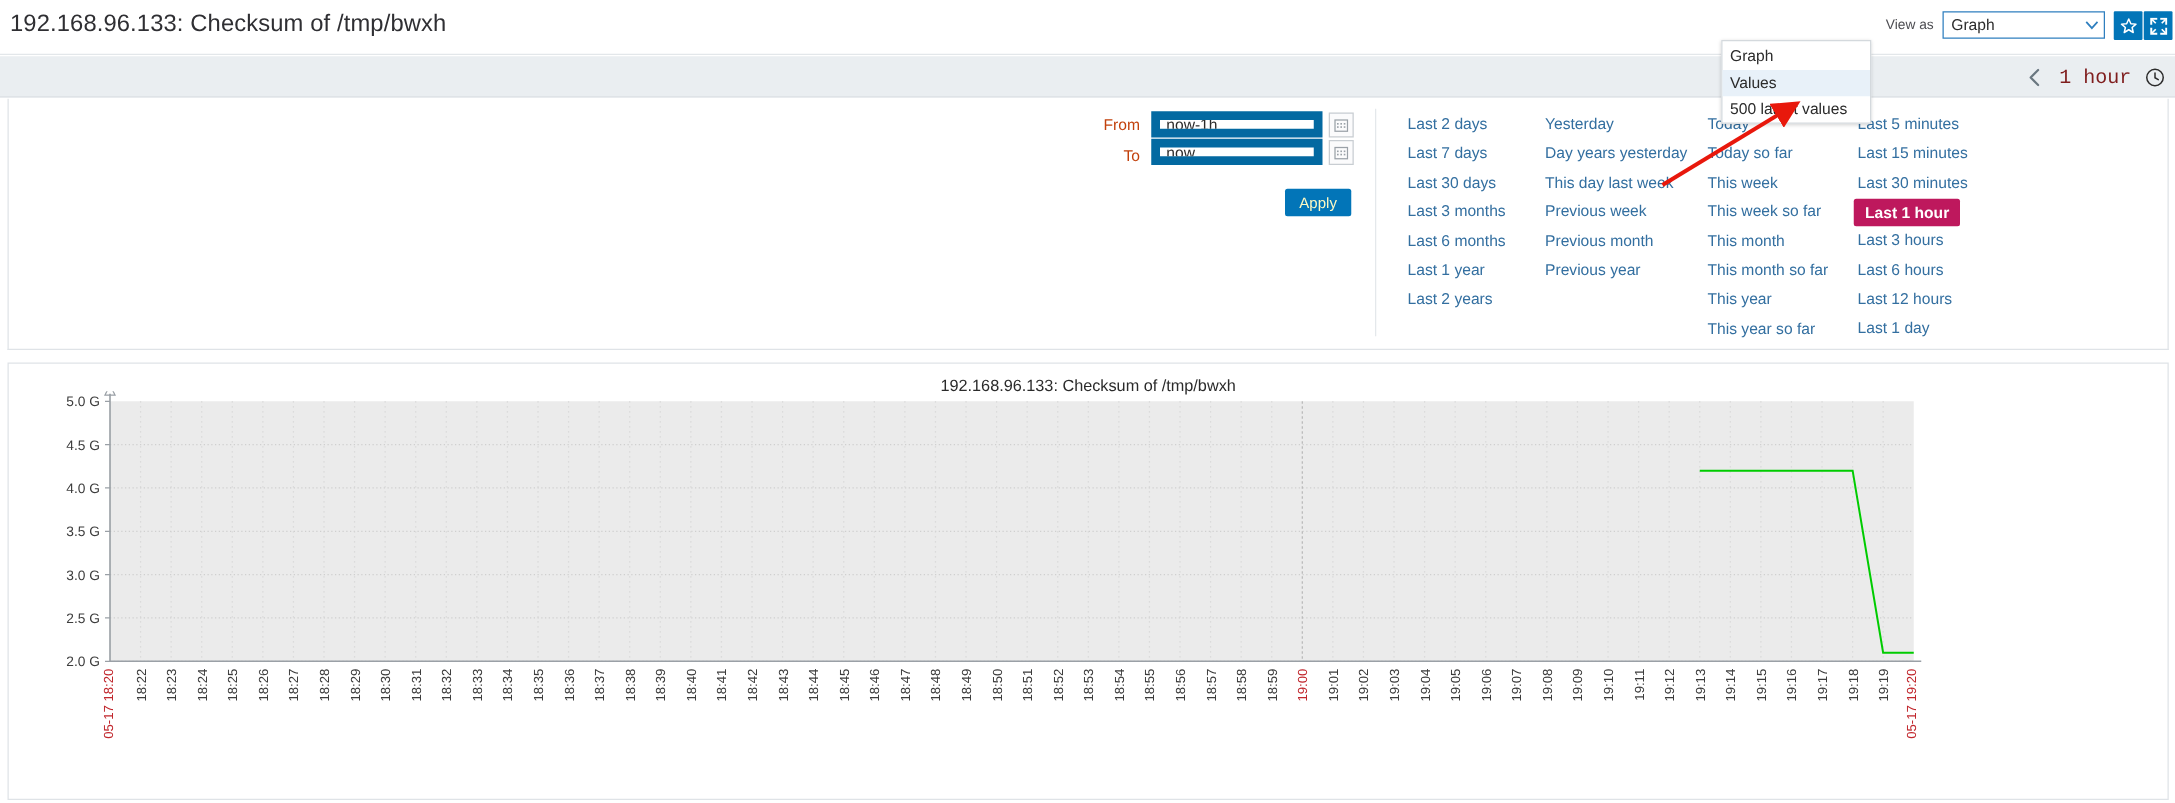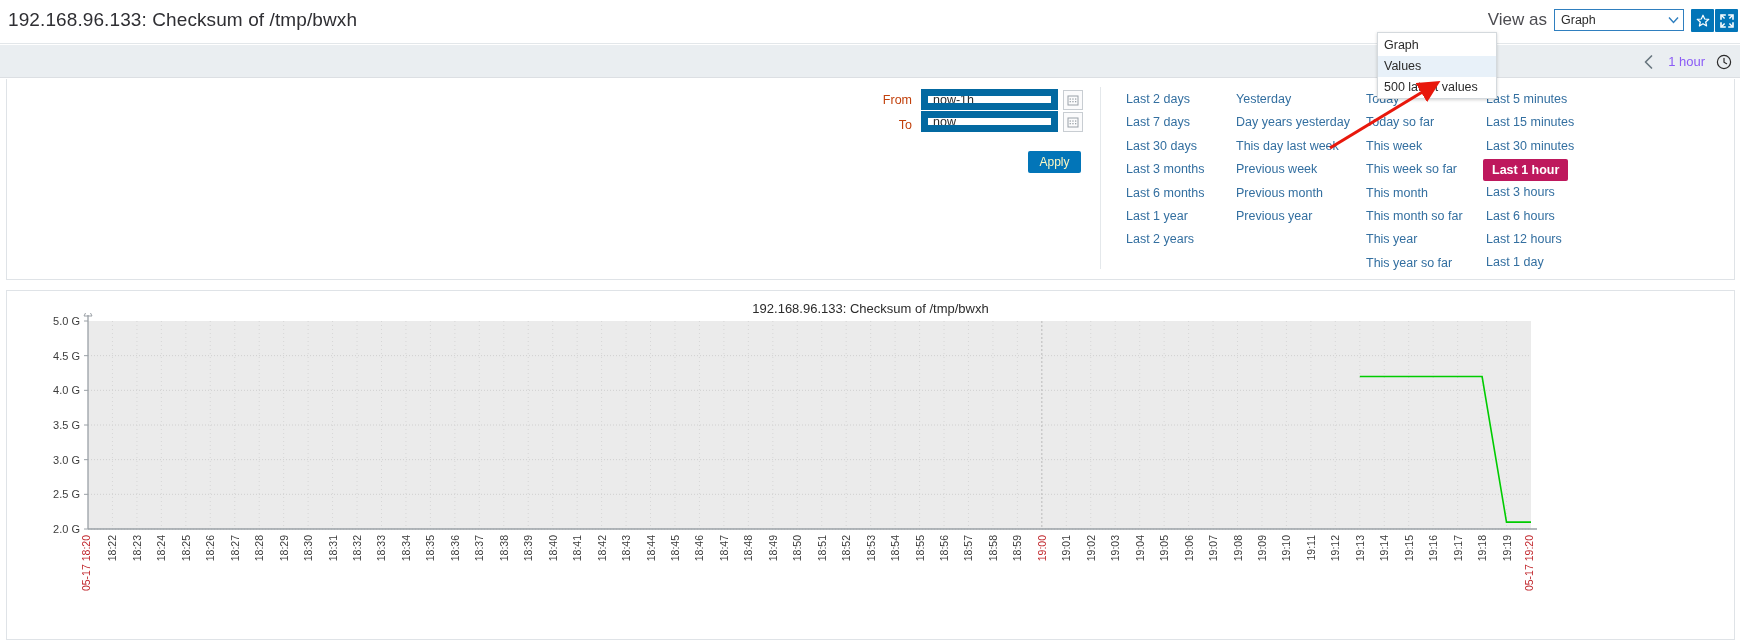--- a/index.html
+++ b/index.html
@@ -22,21 +22,21 @@
   }
   .page-title {
     position: absolute; left: 8px; top: 9px;
     font-size: 19px; color: #2f2f33; font-weight: 400;
     letter-spacing: .1px;
   }
   .view-as-wrap {
     position: absolute; right: 56px; top: 9px;
     display: flex; align-items: center; gap: 7px;
   }
-  .view-as-label { font-size: 17px; color: #4c4c51; }
+  .view-as-label { font-size: 11px; color: #4c4c51; }
   .select-box {
     position: relative;
     width: 130px; height: 22px;
     border: 1px solid #2f7fbf;
     background: #ffffff;
     display: flex; align-items: center;
     padding-left: 6px;
     font-size: 12.5px; color: #2b2b2b;
   }
   .select-caret {
@@ -80,21 +80,21 @@
     border-bottom: 1px solid #dcdfe3;
   }
   .timebar-right {
     position: absolute; right: 8px; top: 0; height: 33px;
     display: flex; align-items: center; gap: 11px;
     font-size: 12.5px; color: #2b2b2b;
   }
   .chev {
     width: 16px; height: 16px; display:block;
   }
-  .tb-label { color: #8b5cf6; font-size: 13px; }
+  .tb-label { color: #7f1d1d; font-size: 16px; font-family: Liberation Mono, monospace; }
   .clock-ico { width: 16px; height: 16px; display:block; }
 
   
   .filter-panel {
     position: absolute; left: 6px; top: 79px;
     width: 1729px; height: 201px;
     background: #ffffff;
     border: 1px solid #dfe3e7;
     border-top: none;
   }

